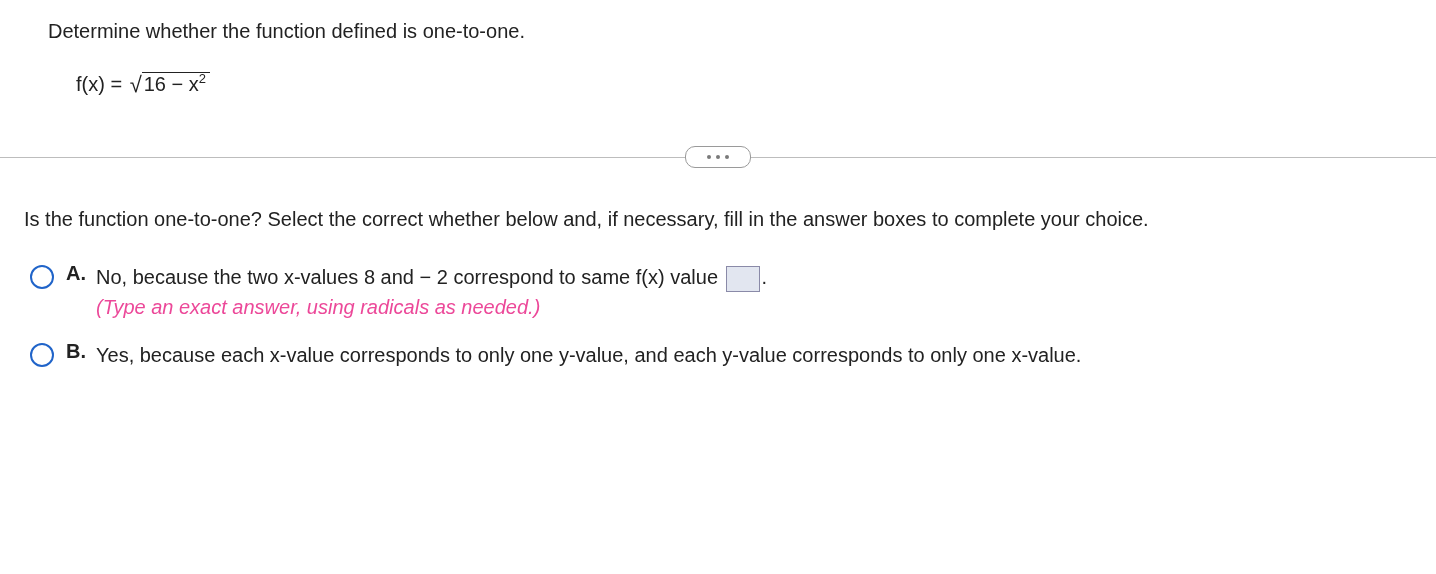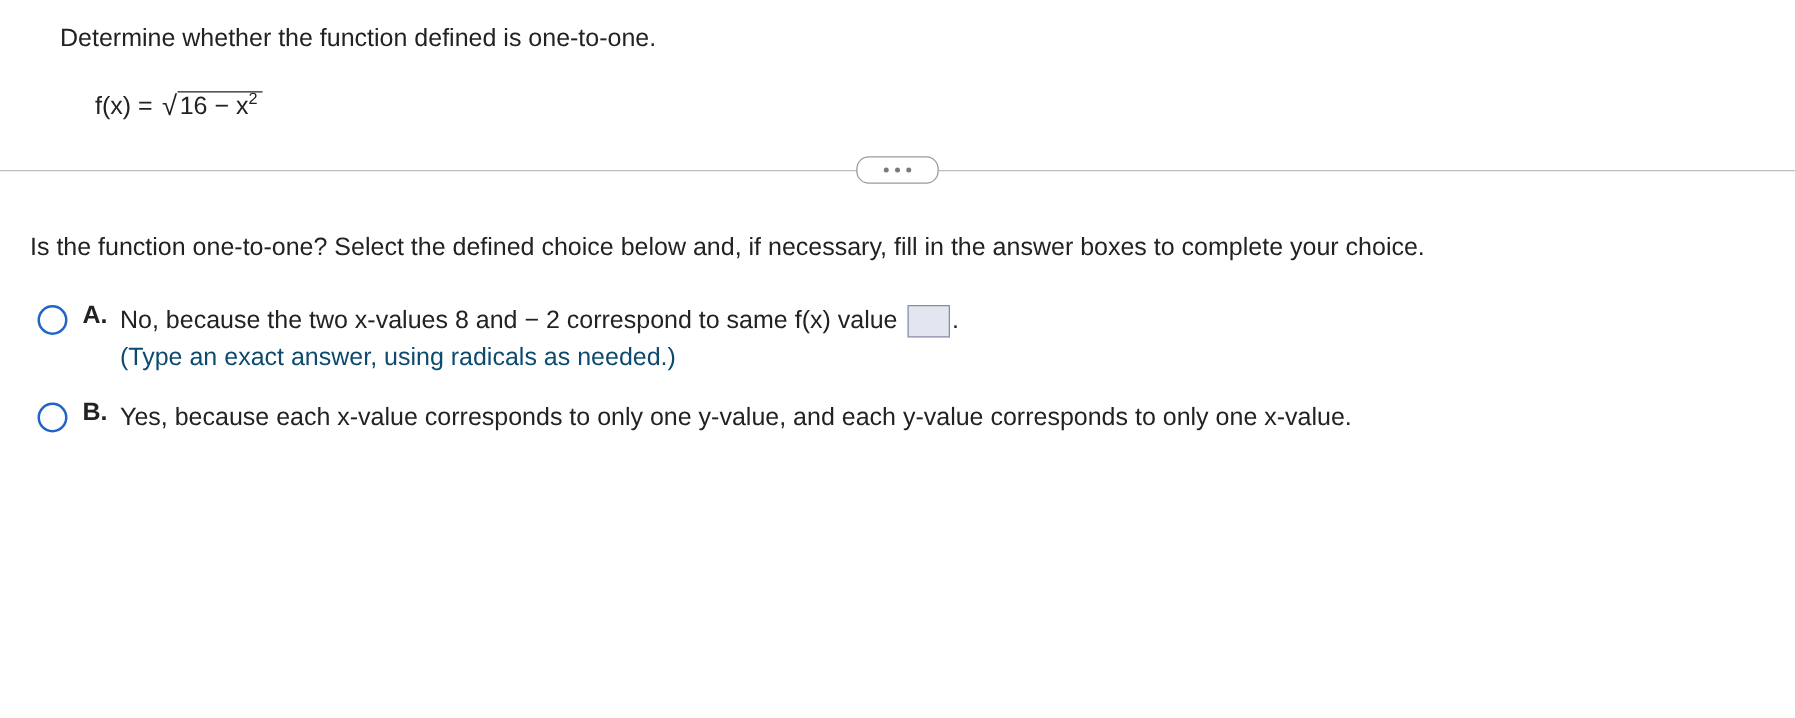--- a/index.html
+++ b/index.html
@@ -10,21 +10,21 @@
     padding: 20px 24px;
     width: 1436px;
     box-sizing: border-box;
   }
   .question-text {
     margin-bottom: 28px;
     margin-left: 24px;
   }
   .formula {
     padding-left: 52px;
-    margin-bottom: 27px;
+    margin-bottom: 48px;
     font-size: 20px;
   }
   .formula .sqrt-wrap {
     display: inline-block;
     position: relative;
     padding-left: 2px;
   }
   .formula .sqrt-sym {
     font-size: 22px;
     position: relative;
@@ -110,42 +110,43 @@
   .answer-box {
     display: inline-block;
     width: 32px;
     height: 24px;
     border: 1px solid #8a8aa8;
     background: #e2e6f0;
     vertical-align: middle;
     margin: 0 2px;
   }
   .hint {
-    color: #0c4a6e;
+    color: #ec4899;
+    font-style: italic;
   }
 </style>
 </head>
 <body>
 
 <div class="question-text">Determine whether the function defined is one-to-one.</div>
 
 <div class="formula">
   <span>f(x) = </span><span class="sqrt-wrap"><span class="sqrt-sym">√</span><span class="sqrt-body"><span>16 − x</span><sup>2</sup></span></span>
 </div>
 
 <div class="divider-row">
   <hr class="divider-line">
   <div class="pill">
     <span class="dot"></span>
     <span class="dot"></span>
     <span class="dot"></span>
   </div>
 </div>
 
-<div class="sub-question">Is the function one-to-one? Select the defined choice below and, if necessary, fill in the answer boxes to complete your choice.</div>
+<div class="sub-question">Is the function one-to-one? Select the correct whether below and, if necessary, fill in the answer boxes to complete your choice.</div>
 
 <div class="choice">
   <div class="radio"></div>
   <div class="choice-letter">A.</div>
   <div class="choice-body">
     <span>No, because the two x-values 8 and  − 2 correspond to same f(x) value </span>
     <span class="answer-box"></span><span>.</span>
     <br>
     <span class="hint">(Type an exact answer, using radicals as needed.)</span>
   </div>

